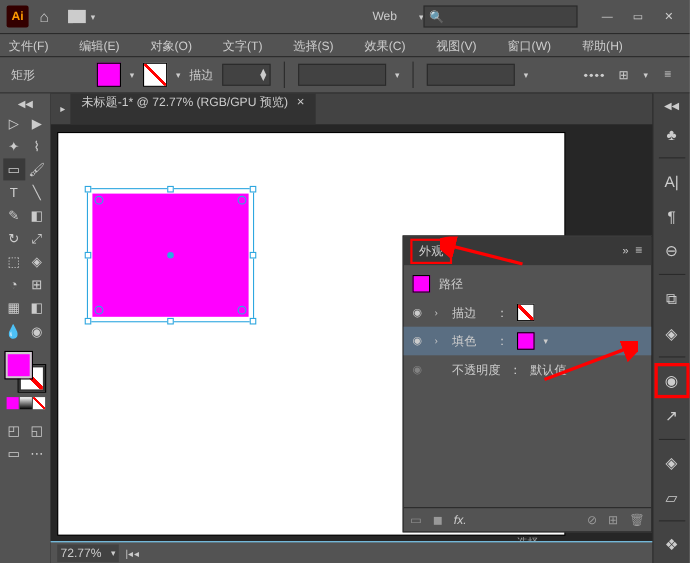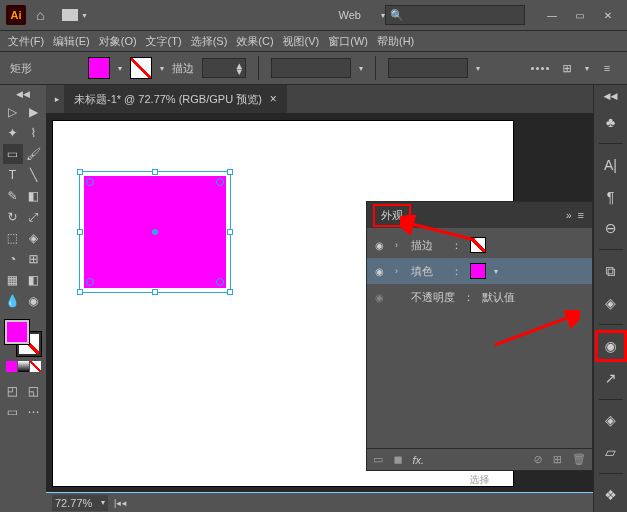--- a/index.html
+++ b/index.html
@@ -7,21 +7,21 @@
 .titlebar{height:30px;background:#535353;display:flex;align-items:center;padding:0 6px}
 .ai-logo{width:20px;height:20px;background:#330000;color:#ff9a00;font-weight:bold;display:flex;align-items:center;justify-content:center;border-radius:2px;font-size:11px}
 .home-icon{margin-left:10px;color:#ccc;font-size:14px}
 .layout-dd{margin-left:18px;display:flex;align-items:center;gap:4px}
 .layout-icon{width:16px;height:12px;background:linear-gradient(to right,#ccc 30%,transparent 30%),linear-gradient(#ccc,#ccc);background-size:100% 100%,100% 100%}
 .dd-arrow{font-size:8px}
 .profile-label{margin-left:auto;margin-right:20px;color:#ccc}
 .search-box{width:140px;height:20px;background:#424242;border:1px solid #2a2a2a;display:flex;align-items:center;padding:0 4px;color:#888;font-size:10px}
 .win-btns{display:flex;gap:2px;margin-left:14px}
 .win-btn{width:26px;height:18px;display:flex;align-items:center;justify-content:center;font-size:10px}
-.menubar{height:21px;background:#535353;display:flex;align-items:center;padding:0 8px;gap:9px;border-top:1px solid #2a2a2a}
+.menubar{height:21px;background:#535353;display:flex;align-items:center;padding:0 8px;gap:28px;border-top:1px solid #2a2a2a}
 .menubar span{white-space:nowrap}
 .ctrlbar{height:34px;background:#535353;display:flex;align-items:center;padding:0 10px;gap:8px;border-top:1px solid #2a2a2a;border-bottom:1px solid #2a2a2a}
 .tool-label{width:70px}
 .swatch{width:22px;height:22px;border:1px solid #000}
 .sw-magenta{background:#ff00ff}
 .sw-none{background:#fff;position:relative}
 .sw-none::after{content:"";position:absolute;left:0;top:0;right:0;bottom:0;background:linear-gradient(to top right,transparent 45%,red 45%,red 55%,transparent 55%)}
 .label{color:#ccc}
 .num-input{width:44px;height:20px;background:#424242;border:1px solid #2a2a2a;display:flex;align-items:center;justify-content:space-between;padding:0 3px}
 .wide-input{width:80px;height:20px;background:#424242;border:1px solid #2a2a2a}
@@ -35,21 +35,21 @@
 .tool{width:20px;height:20px;display:flex;align-items:center;justify-content:center;font-size:12px;color:#ccc}
 .tool.sel{background:#3a3a3a}
 .color-area{margin-top:8px;width:36px;height:36px;position:relative}
 .fill-sw{position:absolute;left:0;top:0;width:24px;height:24px;background:#ff00ff;border:2px solid #ccc;outline:1px solid #000}
 .stroke-sw{position:absolute;right:0;bottom:0;width:24px;height:24px;background:#fff;border:2px solid #333;outline:1px solid #000}
 .stroke-sw::after{content:"";position:absolute;inset:0;background:linear-gradient(to top right,transparent 44%,red 44%,red 56%,transparent 56%)}
 .mini-sw{display:flex;gap:1px;margin-top:4px}
 .mini-sw div{width:11px;height:11px}
 .canvas-area{flex:1;background:#262626;display:flex;flex-direction:column;position:relative}
 .tab-bar{height:28px;background:#434343;display:flex;align-items:center}
-.doc-tab{height:28px;padding:0 10px;background:#323232;display:flex;align-items:center;gap:8px;color:#ddd}
+.doc-tab{height:28px;padding:0 10px;background:#323232;display:flex;align-items:flex-start;gap:8px;color:#ddd}
 .tab-close{font-size:12px}
 .coll-btn{width:14px;height:14px;margin-left:4px;display:flex;align-items:center;justify-content:center;font-size:9px}
 .artboard-wrap{flex:1;position:relative;overflow:hidden}
 .artboard{position:absolute;left:7px;top:8px;width:460px;height:365px;background:#fff;box-shadow:0 0 0 1px #000}
 .rect-sel{position:absolute;left:26px;top:50px;width:152px;height:122px;border:1px solid #2ea7e0}
 .rect-shape{position:absolute;inset:4px;background:#ff00ff}
 .handle{position:absolute;width:6px;height:6px;background:#fff;border:1px solid #2ea7e0}
 .h-tl{left:-3px;top:-3px}.h-tm{left:50%;top:-3px;margin-left:-3px}.h-tr{right:-3px;top:-3px}
 .h-ml{left:-3px;top:50%;margin-top:-3px}.h-mr{right:-3px;top:50%;margin-top:-3px}
 .h-bl{left:-3px;bottom:-3px}.h-bm{left:50%;bottom:-3px;margin-left:-3px}.h-br{right:-3px;bottom:-3px}
@@ -234,27 +234,31 @@
           <div class="handle h-bm"></div>
           <div class="handle h-br"></div>
           <div class="corner c-tl"></div>
           <div class="corner c-tr"></div>
           <div class="corner c-bl"></div>
           <div class="corner c-br"></div>
           <div class="center-pt"></div>
         </div>
       </div>
 
-      <div class="appearance-panel" style="top:88px">
+      <div class="appearance-panel" style="top:101px">
         <div class="panel-header">
           <span class="panel-title red-box">外观</span>
           <span class="panel-menu">»</span>
           <span style="margin-left:6px">≡</span>
         </div>
         <div class="panel-body">
+          <div class="ap-row">
+            <div class="mini-swatch" style="background:#ff00ff"></div>
+            <span>路径</span>
+          </div>
           <div class="ap-row">
             <span class="eye">◉</span>
             <span class="chev">›</span>
             <span class="ap-label">描边</span>
             <span>：</span>
             <div class="mini-swatch no-stroke"></div>
           </div>
           <div class="ap-row sel">
             <span class="eye">◉</span>
             <span class="chev">›</span>

